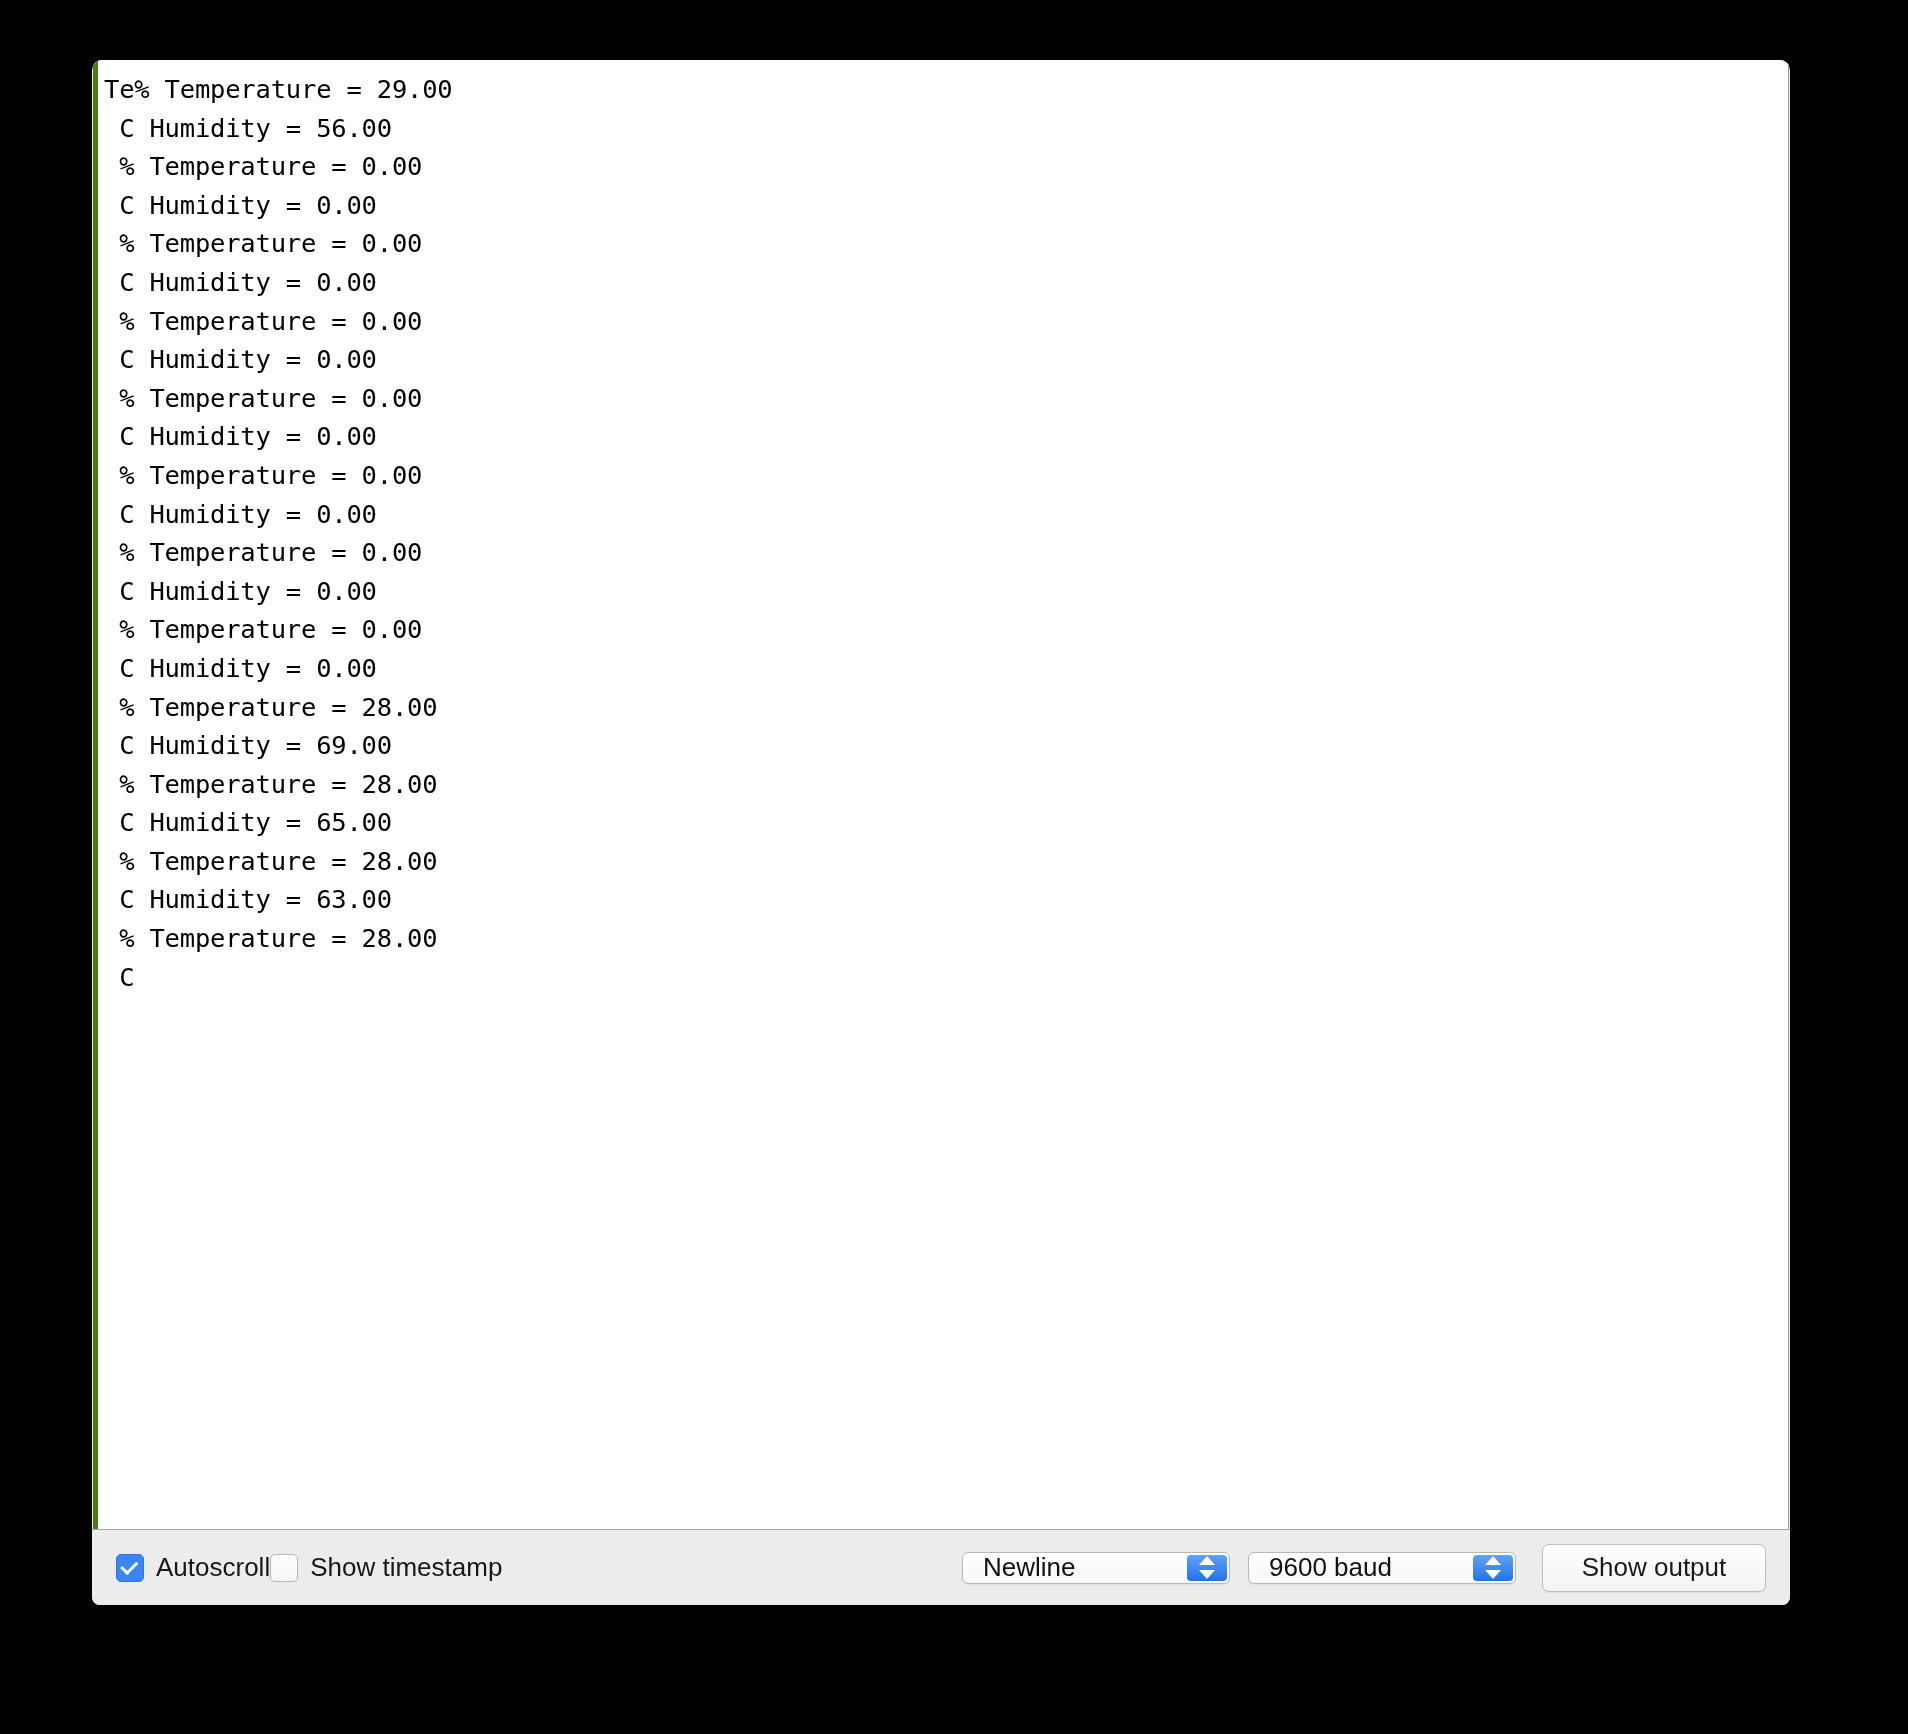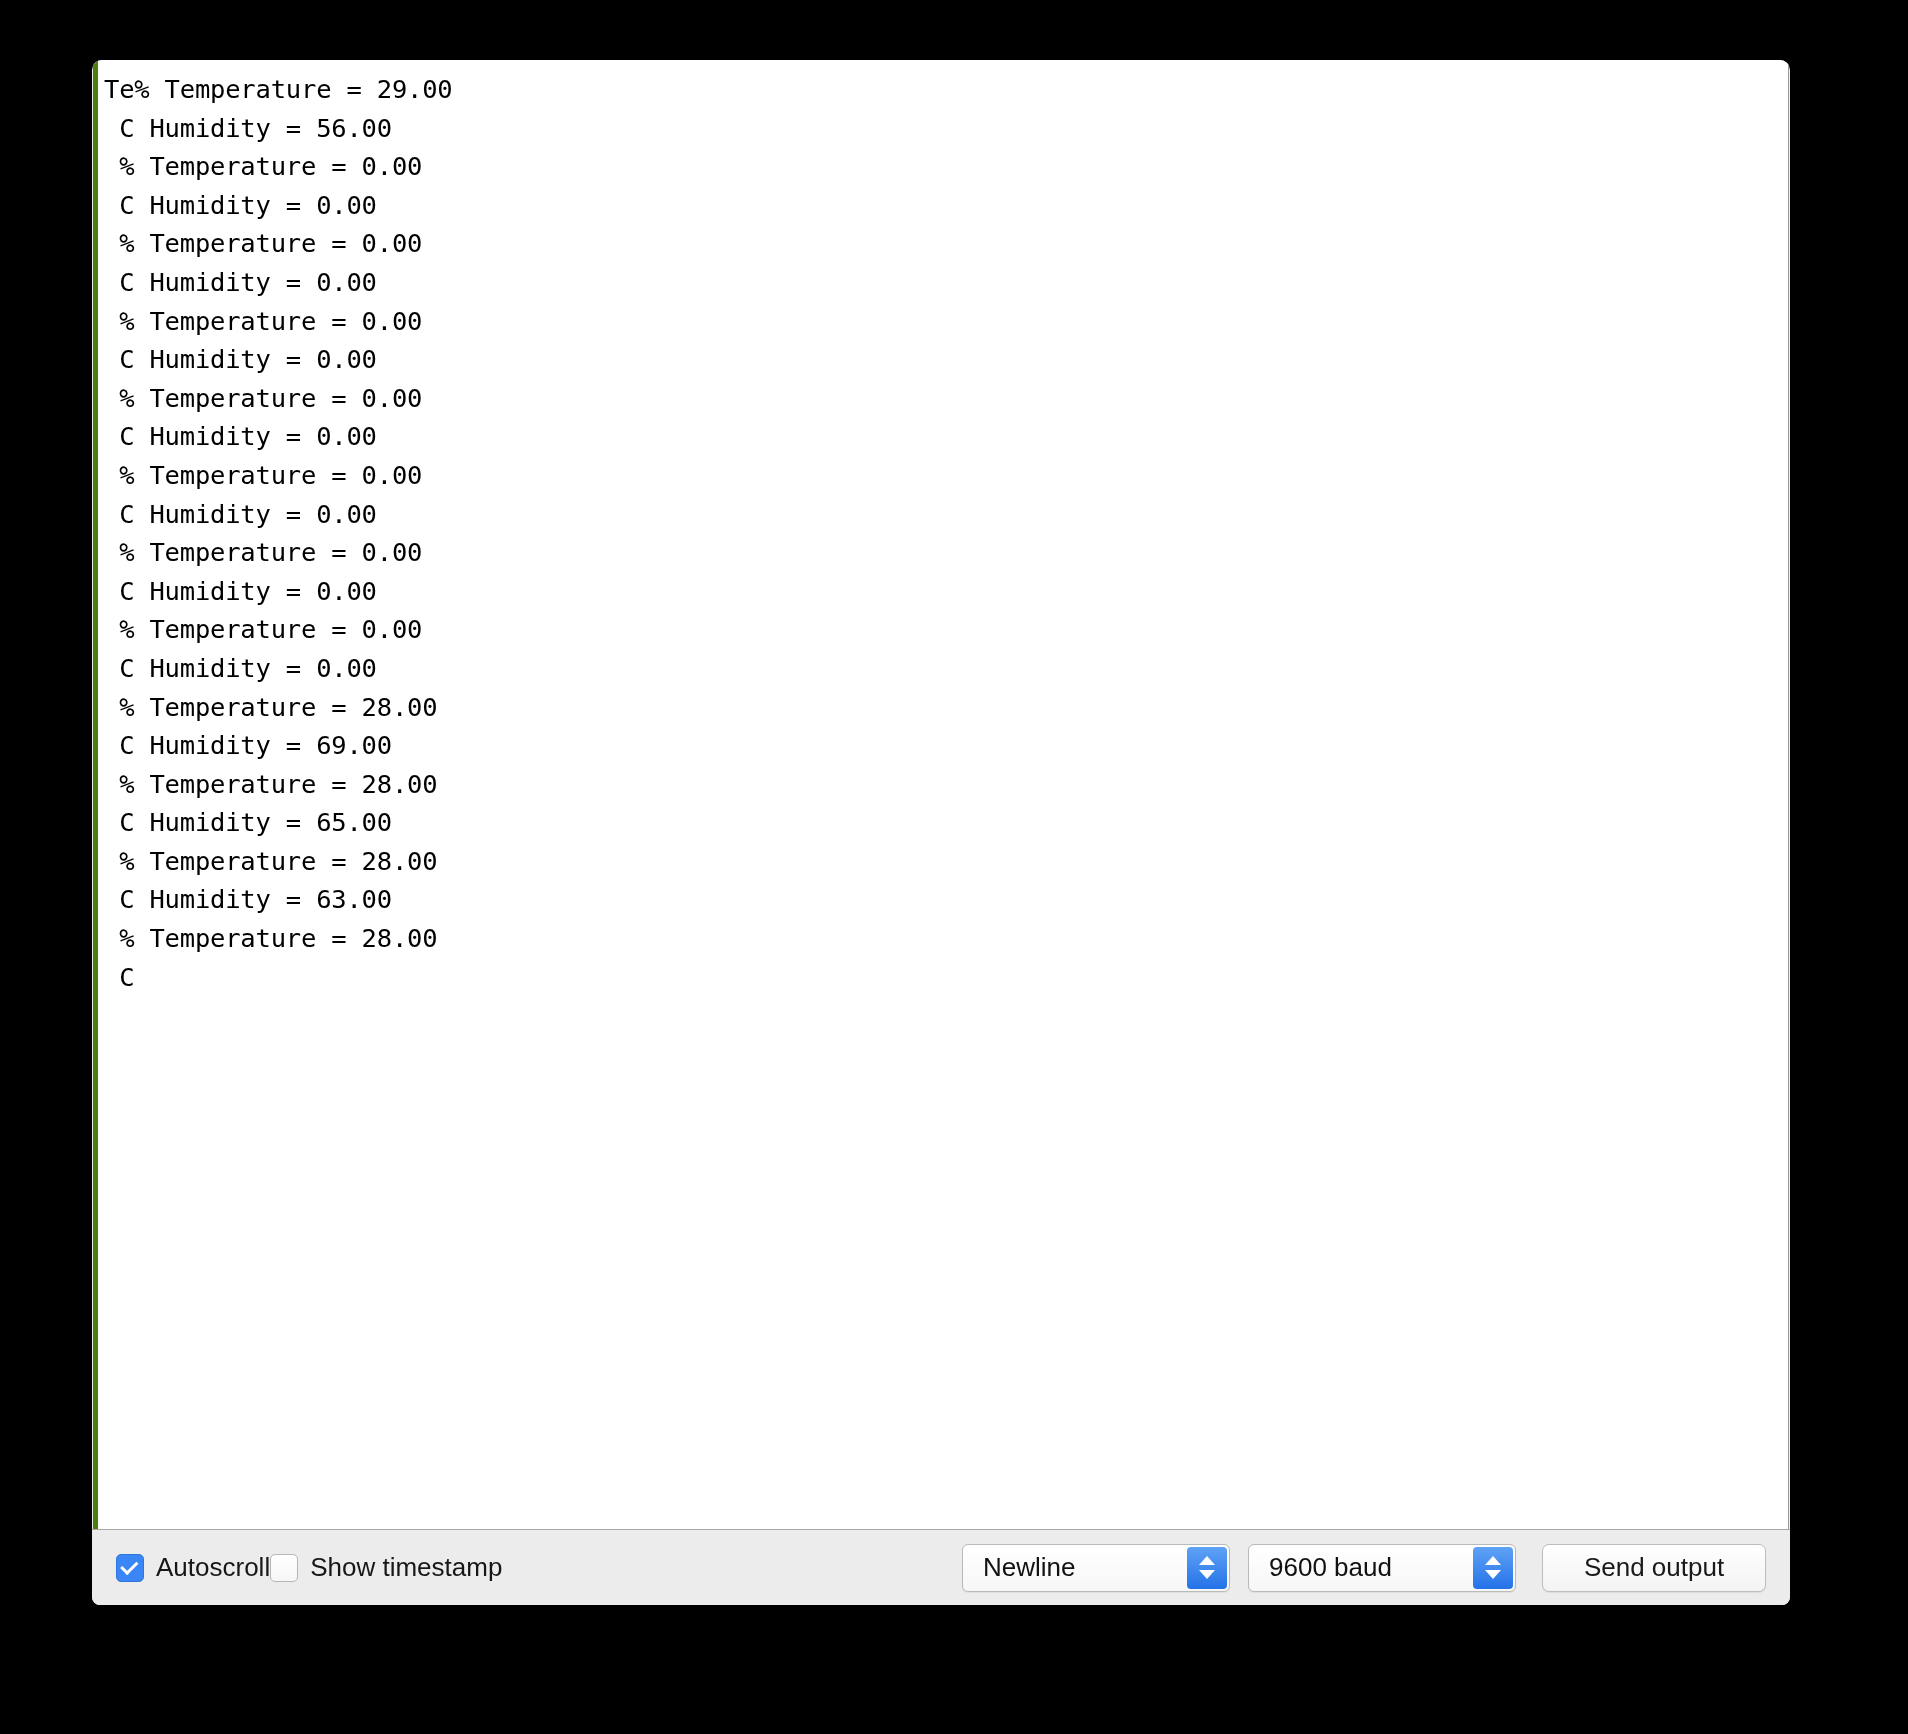--- a/index.html
+++ b/index.html
@@ -169,21 +169,21 @@
     height: 7px;
     border-left: 3px solid #fff;
     border-bottom: 3px solid #fff;
     transform: rotate(-45deg) translate(1px,-2px);
   }
 
   #bottom-spacer { flex: 1 1 auto; }
 
   .popup {
     position: relative;
-    height: 48px;
+    height: 32px;
     background: linear-gradient(to bottom,#ffffff,#f7f7f7);
     border: 1px solid #b9b9b9;
     border-radius: 6px;
     display: flex;
     align-items: center;
     padding: 0 36px 0 20px;
     font-size: 26px;
     color: #111;
     box-shadow: 0 1px 1px rgba(0,0,0,0.06);
     cursor: default;
@@ -286,16 +286,16 @@
     </div>
 
     <div class="popup" id="popup-baud">
       <span>9600 baud</span>
       <span class="stepper">
         <span class="chev up"></span>
         <span class="chev down"></span>
       </span>
     </div>
 
-    <div id="clear-button">Send output</div>
+    <div id="clear-button">Show output</div>
   </div>
 
 </div>
 
 </body></html>

